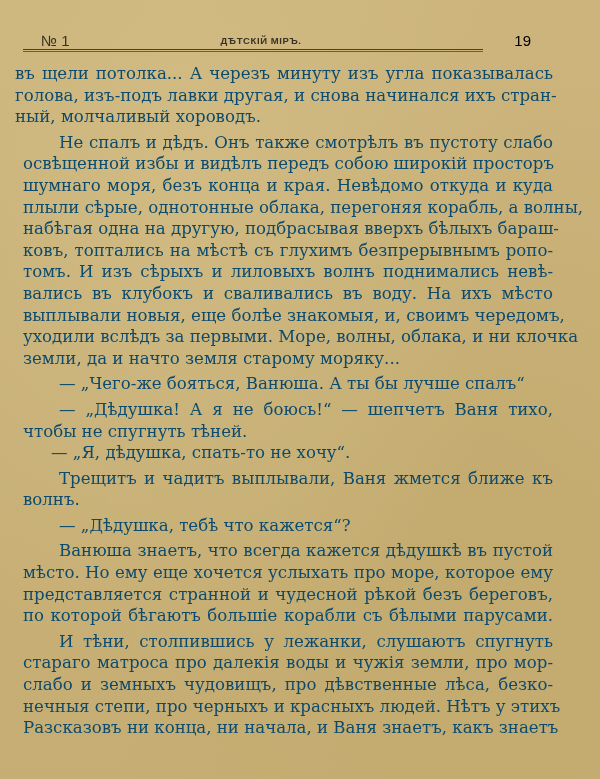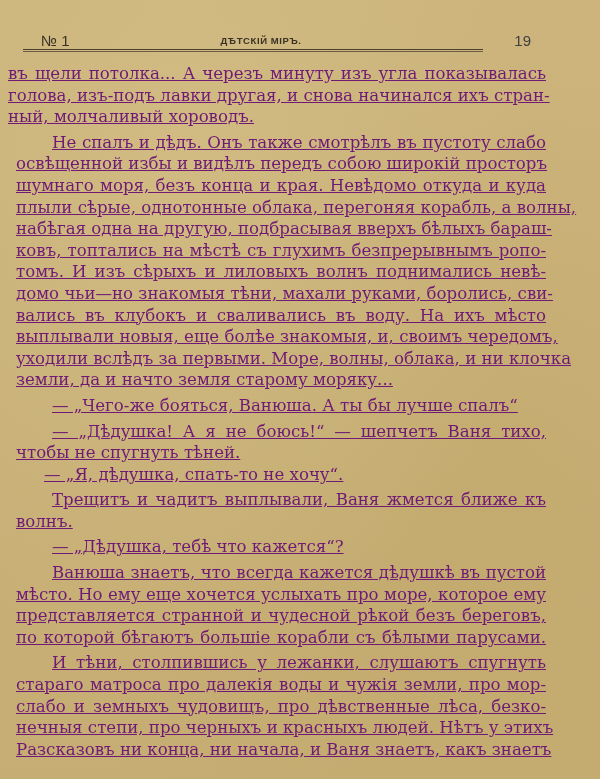--- a/index.html
+++ b/index.html
@@ -47,41 +47,40 @@
       color: #3a3224;
       font-weight: bold;
       transform: translateX(-28px);
     }
     .hdr-page {
       position: absolute;
       right: 24px;
       top: 2px;
       font-family: "Liberation Sans", sans-serif;
       font-size: 15px;
-      color: #404040;
+      color: #000000;
     }
     .hdr-rule {
       position: absolute;
       left: 23px;
       top: 49px;
       width: 460px;
       height: 0;
       border-top: 1.5px solid #4a4030;
       border-bottom: 0.5px solid #6a5d44;
       padding-top: 1px;
     }
     .body-text {
       position: absolute;
-      left: 8px;
+      left: 15px;
       top: 63px;
       width: 538px;
       font-size: 16.6px;
       line-height: 21.6px;
-      color: #701a75;
-      text-decoration: underline;
+      color: #0c4a6e;
     }
     .line {
       display: block;
       text-align: justify;
       text-align-last: justify;
       white-space: nowrap;
       height: 21.6px;
     }
     .line.end {
       text-align-last: left;
@@ -113,21 +112,20 @@
   </div>
 
   <div class="gap">
     <span class="line ind">Не спалъ и дѣдъ. Онъ также смотрѣлъ въ пустоту слабо</span>
     <span class="line">освѣщенной избы и видѣлъ передъ собою широкій просторъ</span>
     <span class="line">шумнаго моря, безъ конца и края. Невѣдомо откуда и куда</span>
     <span class="line">плыли сѣрые, однотонные облака, перегоняя корабль, а волны,</span>
     <span class="line">набѣгая одна на другую, подбрасывая вверхъ бѣлыхъ бараш-</span>
     <span class="line">ковъ, топтались на мѣстѣ съ глухимъ безпрерывнымъ ропо-</span>
     <span class="line">томъ. И изъ сѣрыхъ и лиловыхъ волнъ поднимались невѣ-</span>
-    <span class="line">домо чьи—но знакомыя тѣни, махали руками, боролись, сви-</span>
     <span class="line">вались въ клубокъ и сваливались въ воду. На ихъ мѣсто</span>
     <span class="line">выплывали новыя, еще болѣе знакомыя, и, своимъ чередомъ,</span>
     <span class="line">уходили вслѣдъ за первыми. Море, волны, облака, и ни клочка</span>
     <span class="line end">земли, да и начто земля старому моряку...</span>
   </div>
 
   <div class="gap">
     <span class="line ind end">— „Чего-же бояться, Ванюша. А ты бы лучше спалъ“</span>
   </div>
 

